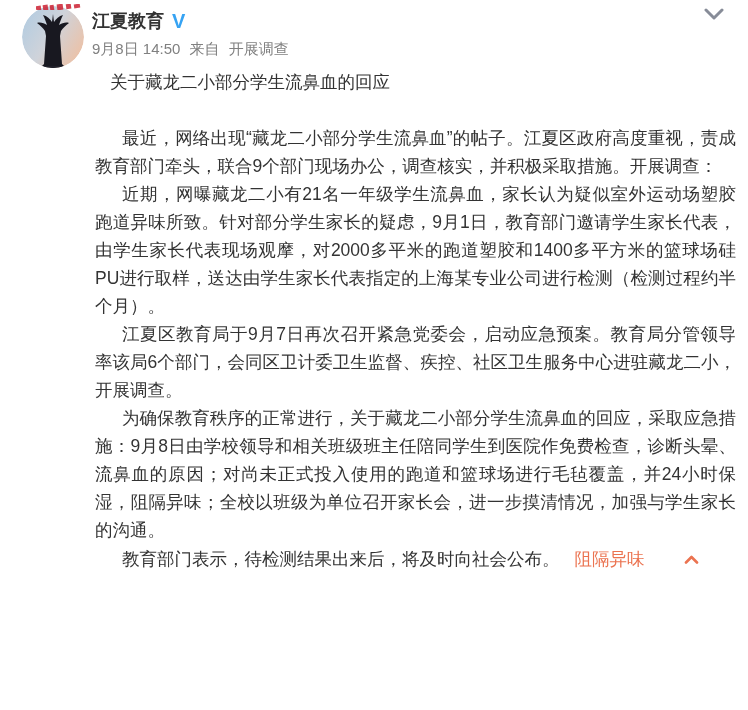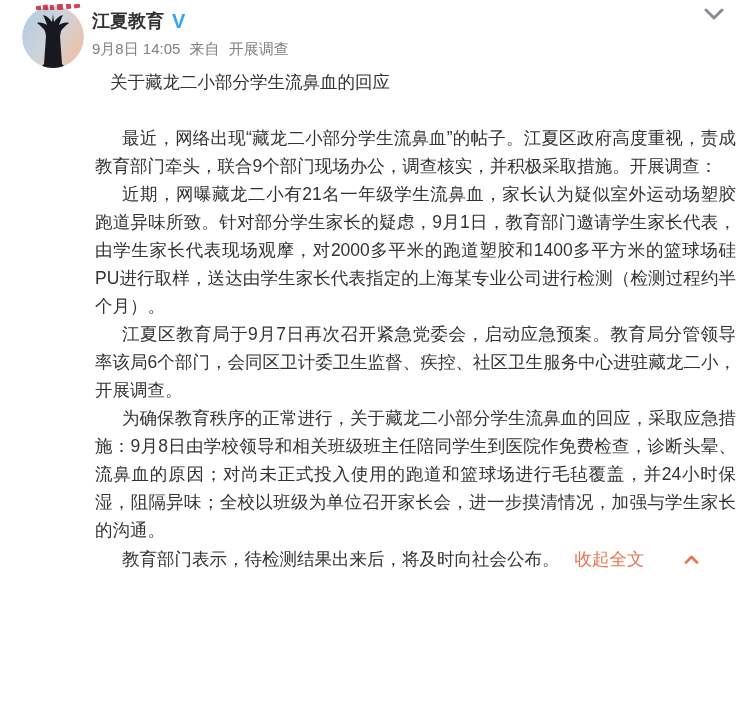--- a/index.html
+++ b/index.html
@@ -108,41 +108,41 @@
       </g>
     </svg>
   </div>
 
   <div class="header">
     <div class="author-row">
       <span class="author-name">江夏教育</span>
       <span class="verified-badge">V</span>
     </div>
     <div class="meta-row">
-      <span>9月8日 14:05</span>
+      <span>9月8日 14:50</span>
       <span>来自</span>
       <span>开展调查</span>
     </div>
   </div>
 
   <div class="post-menu">
     <svg width="20" height="12" viewBox="0 0 20 12">
       <polyline points="2,2 10,10 18,2" fill="none" stroke="#878c98" stroke-width="3" stroke-linecap="round" stroke-linejoin="round"></polyline>
     </svg>
   </div>
 
   <div class="content">
     <p class="post-title">关于藏龙二小部分学生流鼻血的回应</p>
     <p class="para">最近，网络出现“藏龙二小部分学生流鼻血”的帖子。江夏区政府高度重视，责成教育部门牵头，联合9个部门现场办公，调查核实，并积极采取措施。开展调查：</p>
     <p class="para">近期，网曝藏龙二小有21名一年级学生流鼻血，家长认为疑似室外运动场塑胶跑道异味所致。针对部分学生家长的疑虑，9月1日，教育部门邀请学生家长代表，由学生家长代表现场观摩，对2000多平米的跑道塑胶和1400多平方米的篮球场硅PU进行取样，送达由学生家长代表指定的上海某专业公司进行检测（检测过程约半个月）。</p>
     <p class="para">江夏区教育局于9月7日再次召开紧急党委会，启动应急预案。教育局分管领导率该局6个部门，会同区卫计委卫生监督、疾控、社区卫生服务中心进驻藏龙二小，开展调查。</p>
     <p class="para">为确保教育秩序的正常进行，关于藏龙二小部分学生流鼻血的回应，采取应急措施：9月8日由学校领导和相关班级班主任陪同学生到医院作免费检查，诊断头晕、流鼻血的原因；对尚未正式投入使用的跑道和篮球场进行毛毡覆盖，并24小时保湿，阻隔异味；全校以班级为单位召开家长会，进一步摸清情况，加强与学生家长的沟通。</p>
     <p class="para">
       <span>教育部门表示，待检测结果出来后，将及时向社会公布。</span>
-      <a class="collapse-link">收起全文</a>
+      <a class="collapse-link">阻隔异味</a>
       <span class="chevron-up-wrap">
         <svg width="15" height="9" viewBox="0 0 15 9">
           <polyline points="2,7.5 7.5,2 13,7.5" fill="none" stroke="#eb7350" stroke-width="2.6" stroke-linecap="round" stroke-linejoin="round"></polyline>
         </svg>
       </span>
     </p>
   </div>
 
 </div>
 

